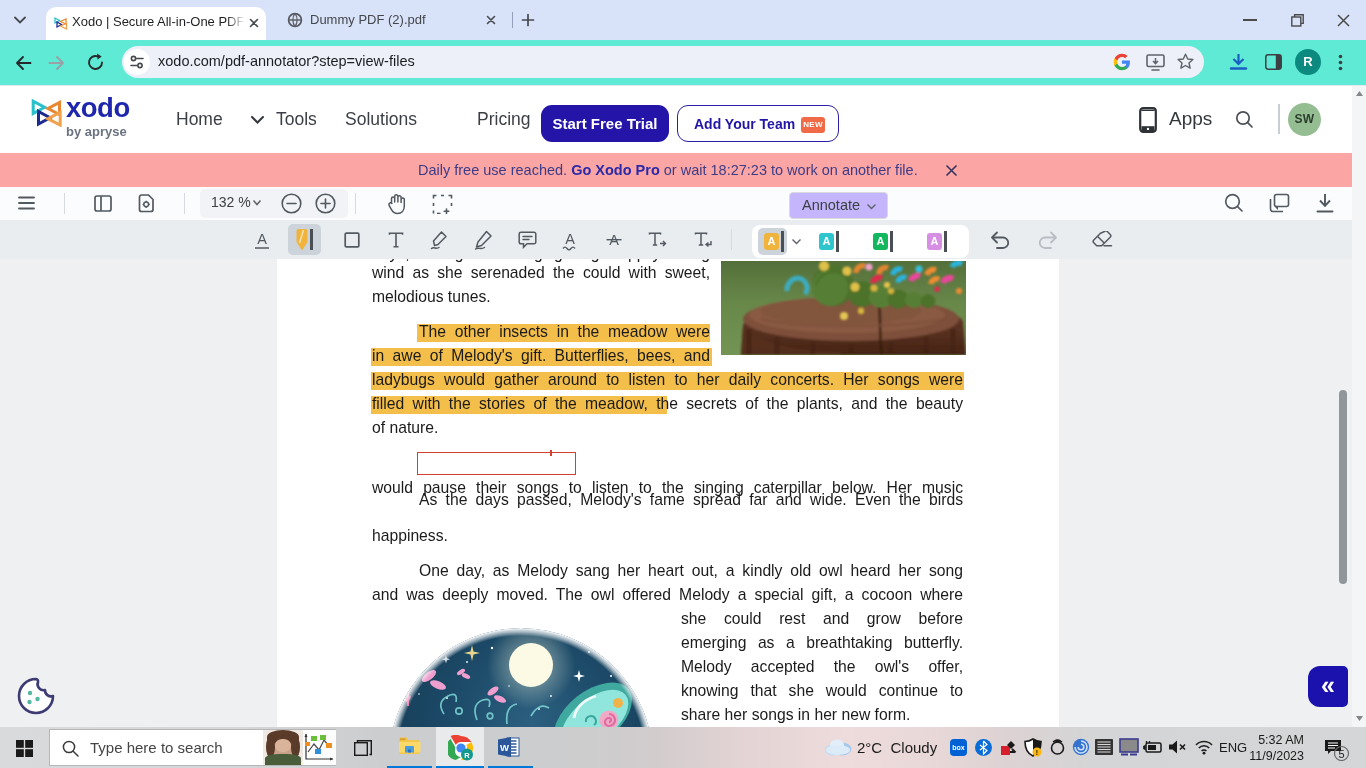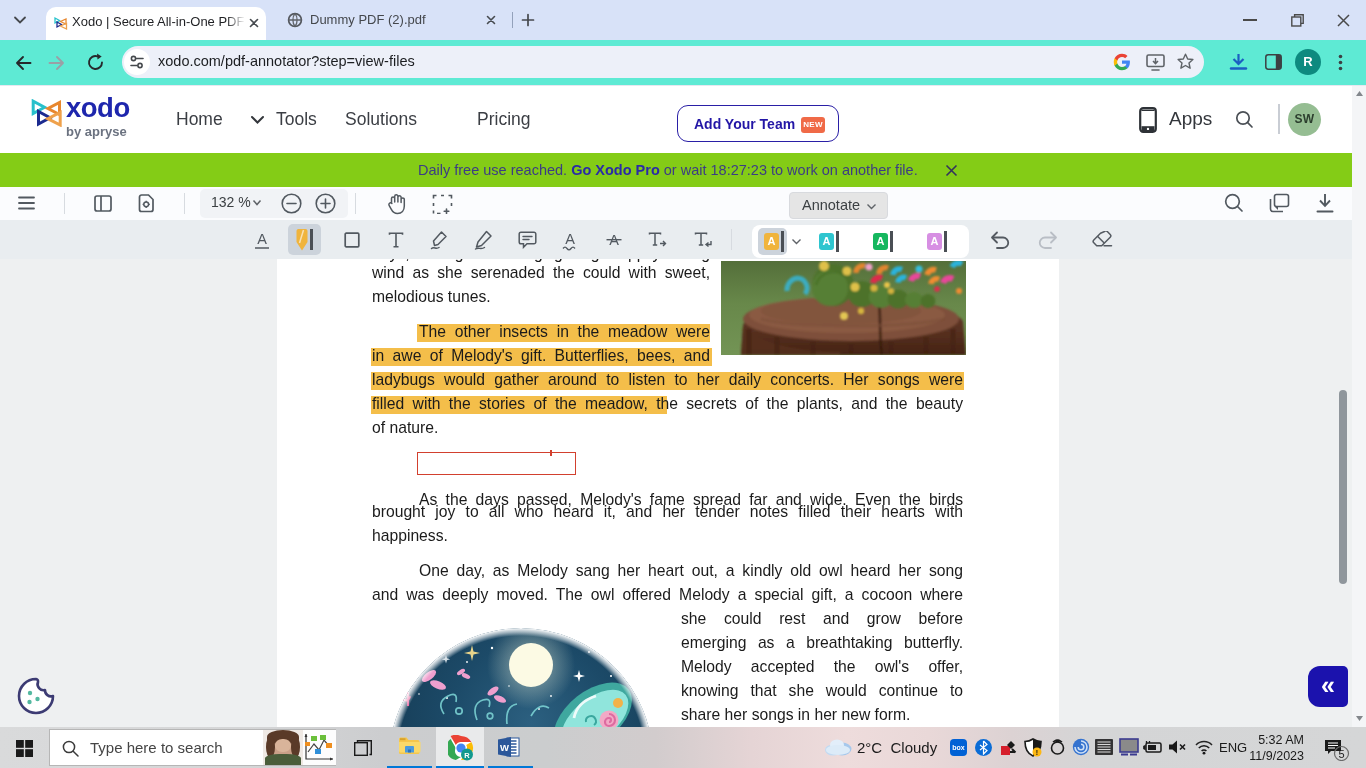--- a/index.html
+++ b/index.html
@@ -26,31 +26,31 @@
 .nav { top:23px; font-size:17.5px; color:#3b3e44; }
 #btn-trial { left:541px; top:19px; width:128px; height:37px; background:#2415a8; border-radius:11px; color:#fff; font-weight:bold; font-size:15px; text-align:center; line-height:37px; }
 #btn-team { left:677px; top:19px; width:162px; height:37px; border:1.5px solid #2a1fa6; border-radius:11px; }
 #btn-team span.t { position:absolute; left:16px; top:10px; color:#2316a6; font-weight:bold; font-size:14px; }
 #newbadge { position:absolute; left:123px; top:10.5px; width:24px; height:16px; background:#f06a47; border-radius:3px; color:#fff; font-weight:bold; font-size:8px; text-align:center; line-height:16px; letter-spacing:.3px; }
 #appstext { left:1169px; top:22px; font-size:19px; color:#33363b; }
 #hdrdiv { left:1278px; top:18px; width:1.5px; height:30px; background:#c9cdd4; }
 #avatarSW { left:1288px; top:17px; width:33px; height:33px; border-radius:50%; background:#95bd92; color:#2c3e2e; font-weight:bold; font-size:12px; text-align:center; line-height:33px; letter-spacing:.3px; }
 
 
-#notif { left:0; top:153px; width:1366px; height:34px; background:#84cc16; }
+#notif { left:0; top:153px; width:1366px; height:34px; background:#fca5a5; }
 #notiftext { left:418px; top:8.5px; font-size:14.5px; color:#3c3c85; }
 #notiftext b { color:#2a2aa8; }
 
 
 #tb1 { left:0; top:187px; width:1366px; height:33px; background:#fbfcfe; }
 #tb2 { left:0; top:220px; width:1366px; height:39px; background:#e9edf0; }
 .vdiv1 { top:6px; width:1px; height:21px; background:#d7dbe0; }
 #zoomgroup { left:200px; top:2px; width:148px; height:29px; background:#f1f3f6; border-radius:5px; }
 #zoomtext { left:211px; top:7px; font-size:14px; color:#3c4043; }
-#annotatebox { left:789px; top:5px; width:99px; height:27px; background:#e5e5e5; border:1px solid #d8dade; border-radius:4px; font-size:14.5px; color:#3c4043; }
+#annotatebox { left:789px; top:5px; width:99px; height:27px; background:#c4b5fd; border:1px solid #d8dade; border-radius:4px; font-size:14.5px; color:#3c4043; }
 #swatchbox { left:752px; top:5px; width:217px; height:33px; background:#fff; border-radius:8px; }
 .swsel { position:absolute; top:3px; width:29px; height:27px; background:#ccd3db; border-radius:5px; }
 .sw { position:absolute; width:15px; height:17px; border-radius:3px; color:#fff; font-weight:bold; font-size:11px; text-align:center; line-height:17px; }
 .cursorbar { position:absolute; width:2.5px; height:21px; background:#4a4f55; }
 #seltool { left:288px; top:4px; width:33px; height:31px; background:#ccd3db; border-radius:5px; }
 
 
 #doc { left:0; top:259px; width:1352px; height:469px; background:#eef0f1; }
 #page { position:absolute; left:277px; top:0; width:782px; height:469px; background:#fff; overflow:hidden; }
 .ln { position:absolute; font-size:15.7px; line-height:24px; color:#1b1b1b; white-space:nowrap; }
@@ -173,20 +173,21 @@
     </svg>
     <div class="abs" style="left:66px;top:6px;font-size:27.5px;font-weight:bold;color:#1e26ad;letter-spacing:-0.5px;">xodo</div>
     <div class="abs" style="left:66px;top:38px;font-size:13px;color:#6b7280;font-weight:bold;">by apryse</div>
     <div class="abs nav" style="left:176px;">Home</div>
     <svg class="abs" style="left:250px;top:29px" width="15" height="10" viewBox="0 0 15 10">
         <path d="M2 2 L7.5 7.5 L13 2" fill="none" stroke="#33363b" stroke-width="2" stroke-linecap="round"></path>
       </svg>
     <div class="abs nav" style="left:276px;">Tools</div>
     <div class="abs nav" style="left:345px;">Solutions</div>
     <div class="abs nav" style="left:447px;margin-left:30px;">Pricing</div>
+    <div class="abs" id="btn-trial">Start Free Trial</div>
     <div class="abs" id="btn-team">
         <span class="t">Add Your Team</span>
         <span id="newbadge">NEW</span>
       </div>
     <svg class="abs" style="left:1139px;top:21px" width="18" height="26" viewBox="0 0 18 26">
         <rect x="1.2" y="1.2" width="15.6" height="23.6" rx="3" fill="none" stroke="#2e3237" stroke-width="2.2"></rect>
         <rect x="3.4" y="4.5" width="11.2" height="14.5" fill="#fff"></rect>
         <rect x="3.4" y="4.5" width="11.2" height="14.5" fill="none"></rect>
         <circle cx="9" cy="21.2" r="1.3" fill="#2e3237"></circle>
         <rect x="2.5" y="2.6" width="13" height="1.4" fill="#2e3237"></rect>
@@ -348,21 +349,21 @@
       <div class="hl" style="left:94px;top:137px;width:296px;"></div>
       <div class="lnj" style="left:95px;top:-17.5px;width:338px;"><span>days, her gentle song gliding happily along</span></div>
       <div class="lnj" style="left:95px;top:2px;width:338px;"><span>wind as she serenaded the could with sweet,</span></div>
       <div class="ln" style="left:95px;top:26px;">melodious tunes.</div>
       <div class="lnj" style="left:142px;top:61px;width:291px;"><span>The other insects in the meadow were</span></div>
       <div class="lnj" style="left:95px;top:85px;width:338px;"><span>in awe of Melody's gift. Butterflies, bees, and</span></div>
       <div class="lnj" style="left:95px;top:109px;width:591px;"><span>ladybugs would gather around to listen to her daily concerts. Her songs were</span></div>
       <div class="lnj" style="left:95px;top:133px;width:591px;text-decoration:underline;"><span>filled with the stories of the meadow, the secrets of the plants, and the beauty</span></div>
       <div class="ln" style="left:95px;top:157px;">of nature.</div>
       <div class="lnj" style="left:142px;top:193px;width:544px;margin-top:36px;"><span>As the days passed, Melody's fame spread far and wide. Even the birds</span></div>
-      <div class="lnj" style="left:95px;top:241px;width:591px;"><span>brought joy to all who heard it, and her tender notes filled their hearts with</span></div>
+      <div class="lnj" style="left:95px;top:217px;width:591px;"><span>would pause their songs to listen to the singing caterpillar below. Her music</span></div>
       <div class="ln" style="left:95px;top:265px;">happiness.</div>
       <div class="lnj" style="left:142px;top:300px;width:544px;"><span>One day, as Melody sang her heart out, a kindly old owl heard her song</span></div>
       <div class="lnj" style="left:95px;top:324px;width:591px;"><span>and was deeply moved. The owl offered Melody a special gift, a cocoon where</span></div>
       <div class="lnj" style="left:404px;top:348px;width:282px;"><span>she could rest and grow before</span></div>
       <div class="lnj" style="left:404px;top:372px;width:282px;"><span>emerging as a breathtaking butterfly.</span></div>
       <div class="lnj" style="left:404px;top:396px;width:282px;"><span>Melody accepted the owl's offer,</span></div>
       <div class="lnj" style="left:404px;top:420px;width:282px;"><span>knowing that she would continue to</span></div>
       <div class="ln" style="left:404px;top:444px;">share her songs in her new form.</div>
       <div id="redrect"></div>
         <div style="position:absolute;left:273px;top:191px;width:1.5px;height:6px;background:#d2402e;"></div>

